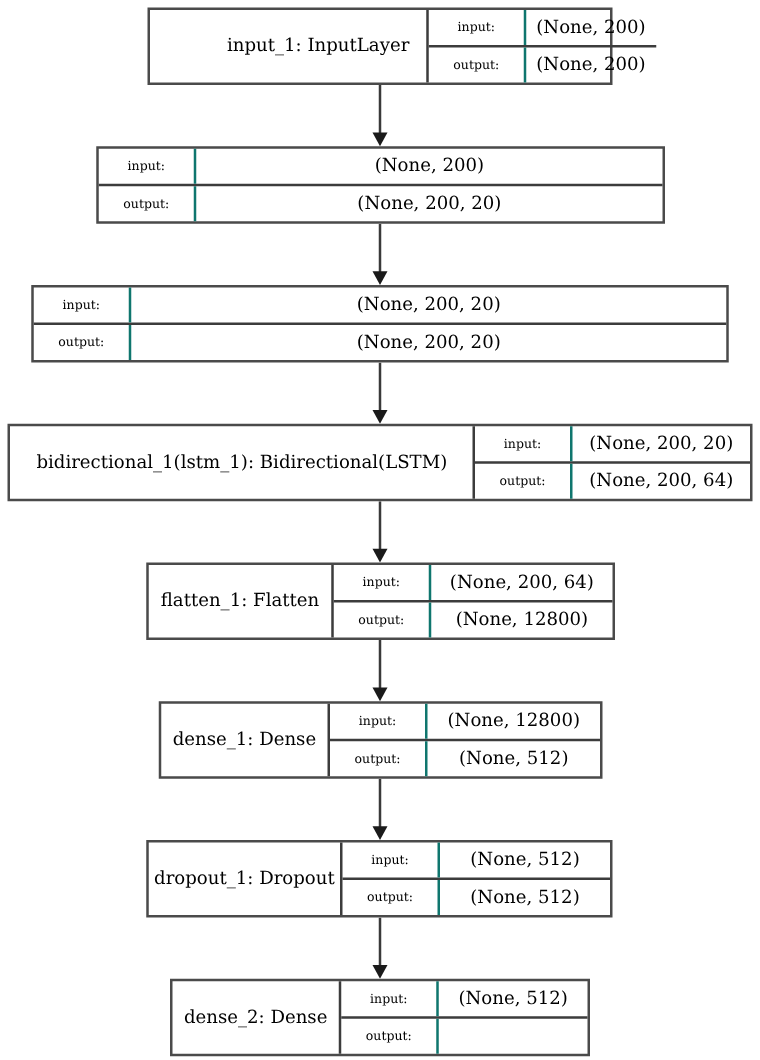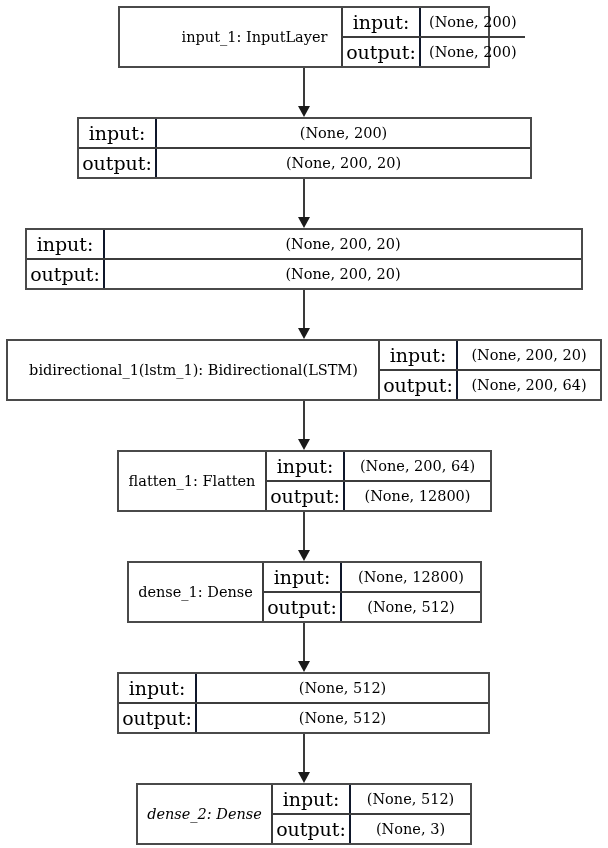--- a/index.html
+++ b/index.html
@@ -78,22 +78,22 @@
     min-height: 0;
   }
   .node .io-row.top {
     border-bottom: 2px solid #3c3c3c;
   }
   .node .io-label {
     display: flex;
     align-items: center;
     justify-content: center;
     box-sizing: border-box;
-    border-right: 2px solid #0f172a;
-    font-size: 19px;
+    border-right: 2px solid #0f766e;
+    font-size: 10px;
     color: #000000;
     white-space: nowrap;
     padding: 0 8px;
   }
   .node .io-shape {
     display: flex;
     align-items: center;
     justify-content: center;
     box-sizing: border-box;
     flex: 1 1 auto;
@@ -206,37 +206,37 @@
           <div class="io-label" style="width: 78px; flex: 0 0 78px;">input:</div>
           <div class="io-shape">(None, 12800)</div>
         </div>
         <div class="io-row bottom">
           <div class="io-label" style="width: 78px; flex: 0 0 78px;">output:</div>
           <div class="io-shape">(None, 512)</div>
         </div>
       </div>
     </div>
     <div class="node" style="left: 117px; top: 672px; width: 373px; height: 62px;">
+      <div class="col-name" style="width: 155px; flex: 0 0 155px;">dropout_1: Dropout</div>
       <div class="col-io">
         <div class="io-row top">
           <div class="io-label" style="width: 78px; flex: 0 0 78px;">input:</div>
           <div class="io-shape">(None, 512)</div>
         </div>
         <div class="io-row bottom">
           <div class="io-label" style="width: 78px; flex: 0 0 78px;">output:</div>
           <div class="io-shape">(None, 512)</div>
         </div>
       </div>
     </div>
     <div class="node" style="left: 136px; top: 783px; width: 336px; height: 62px;">
-      <div class="col-name" style="width: 135px; flex: 0 0 135px; font-style: italic;">dense_2: Dense</div>
-      <div class="col-io">
-        <div class="io-row top">
-          <div class="io-label" style="width: 78px; flex: 0 0 78px;">input:</div>
-          <div class="io-shape">(None, 512)</div>
-        </div>
-        <div class="io-row bottom">
-          <div class="io-label" style="width: 78px; flex: 0 0 78px;">output:</div>
-          <div class="io-shape">(None, 3)</div>
+      <div class="col-name" style="width: 135px; flex: 0 0 135px;">dense_2: Dense</div>
+      <div class="col-io">
+        <div class="io-row top">
+          <div class="io-label" style="width: 78px; flex: 0 0 78px;">input:</div>
+          <div class="io-shape">(None, 512)</div>
+        </div>
+        <div class="io-row bottom">
+          <div class="io-label" style="width: 78px; flex: 0 0 78px;">output:</div>
         </div>
       </div>
     </div>
   </div>
 
 </body></html>

